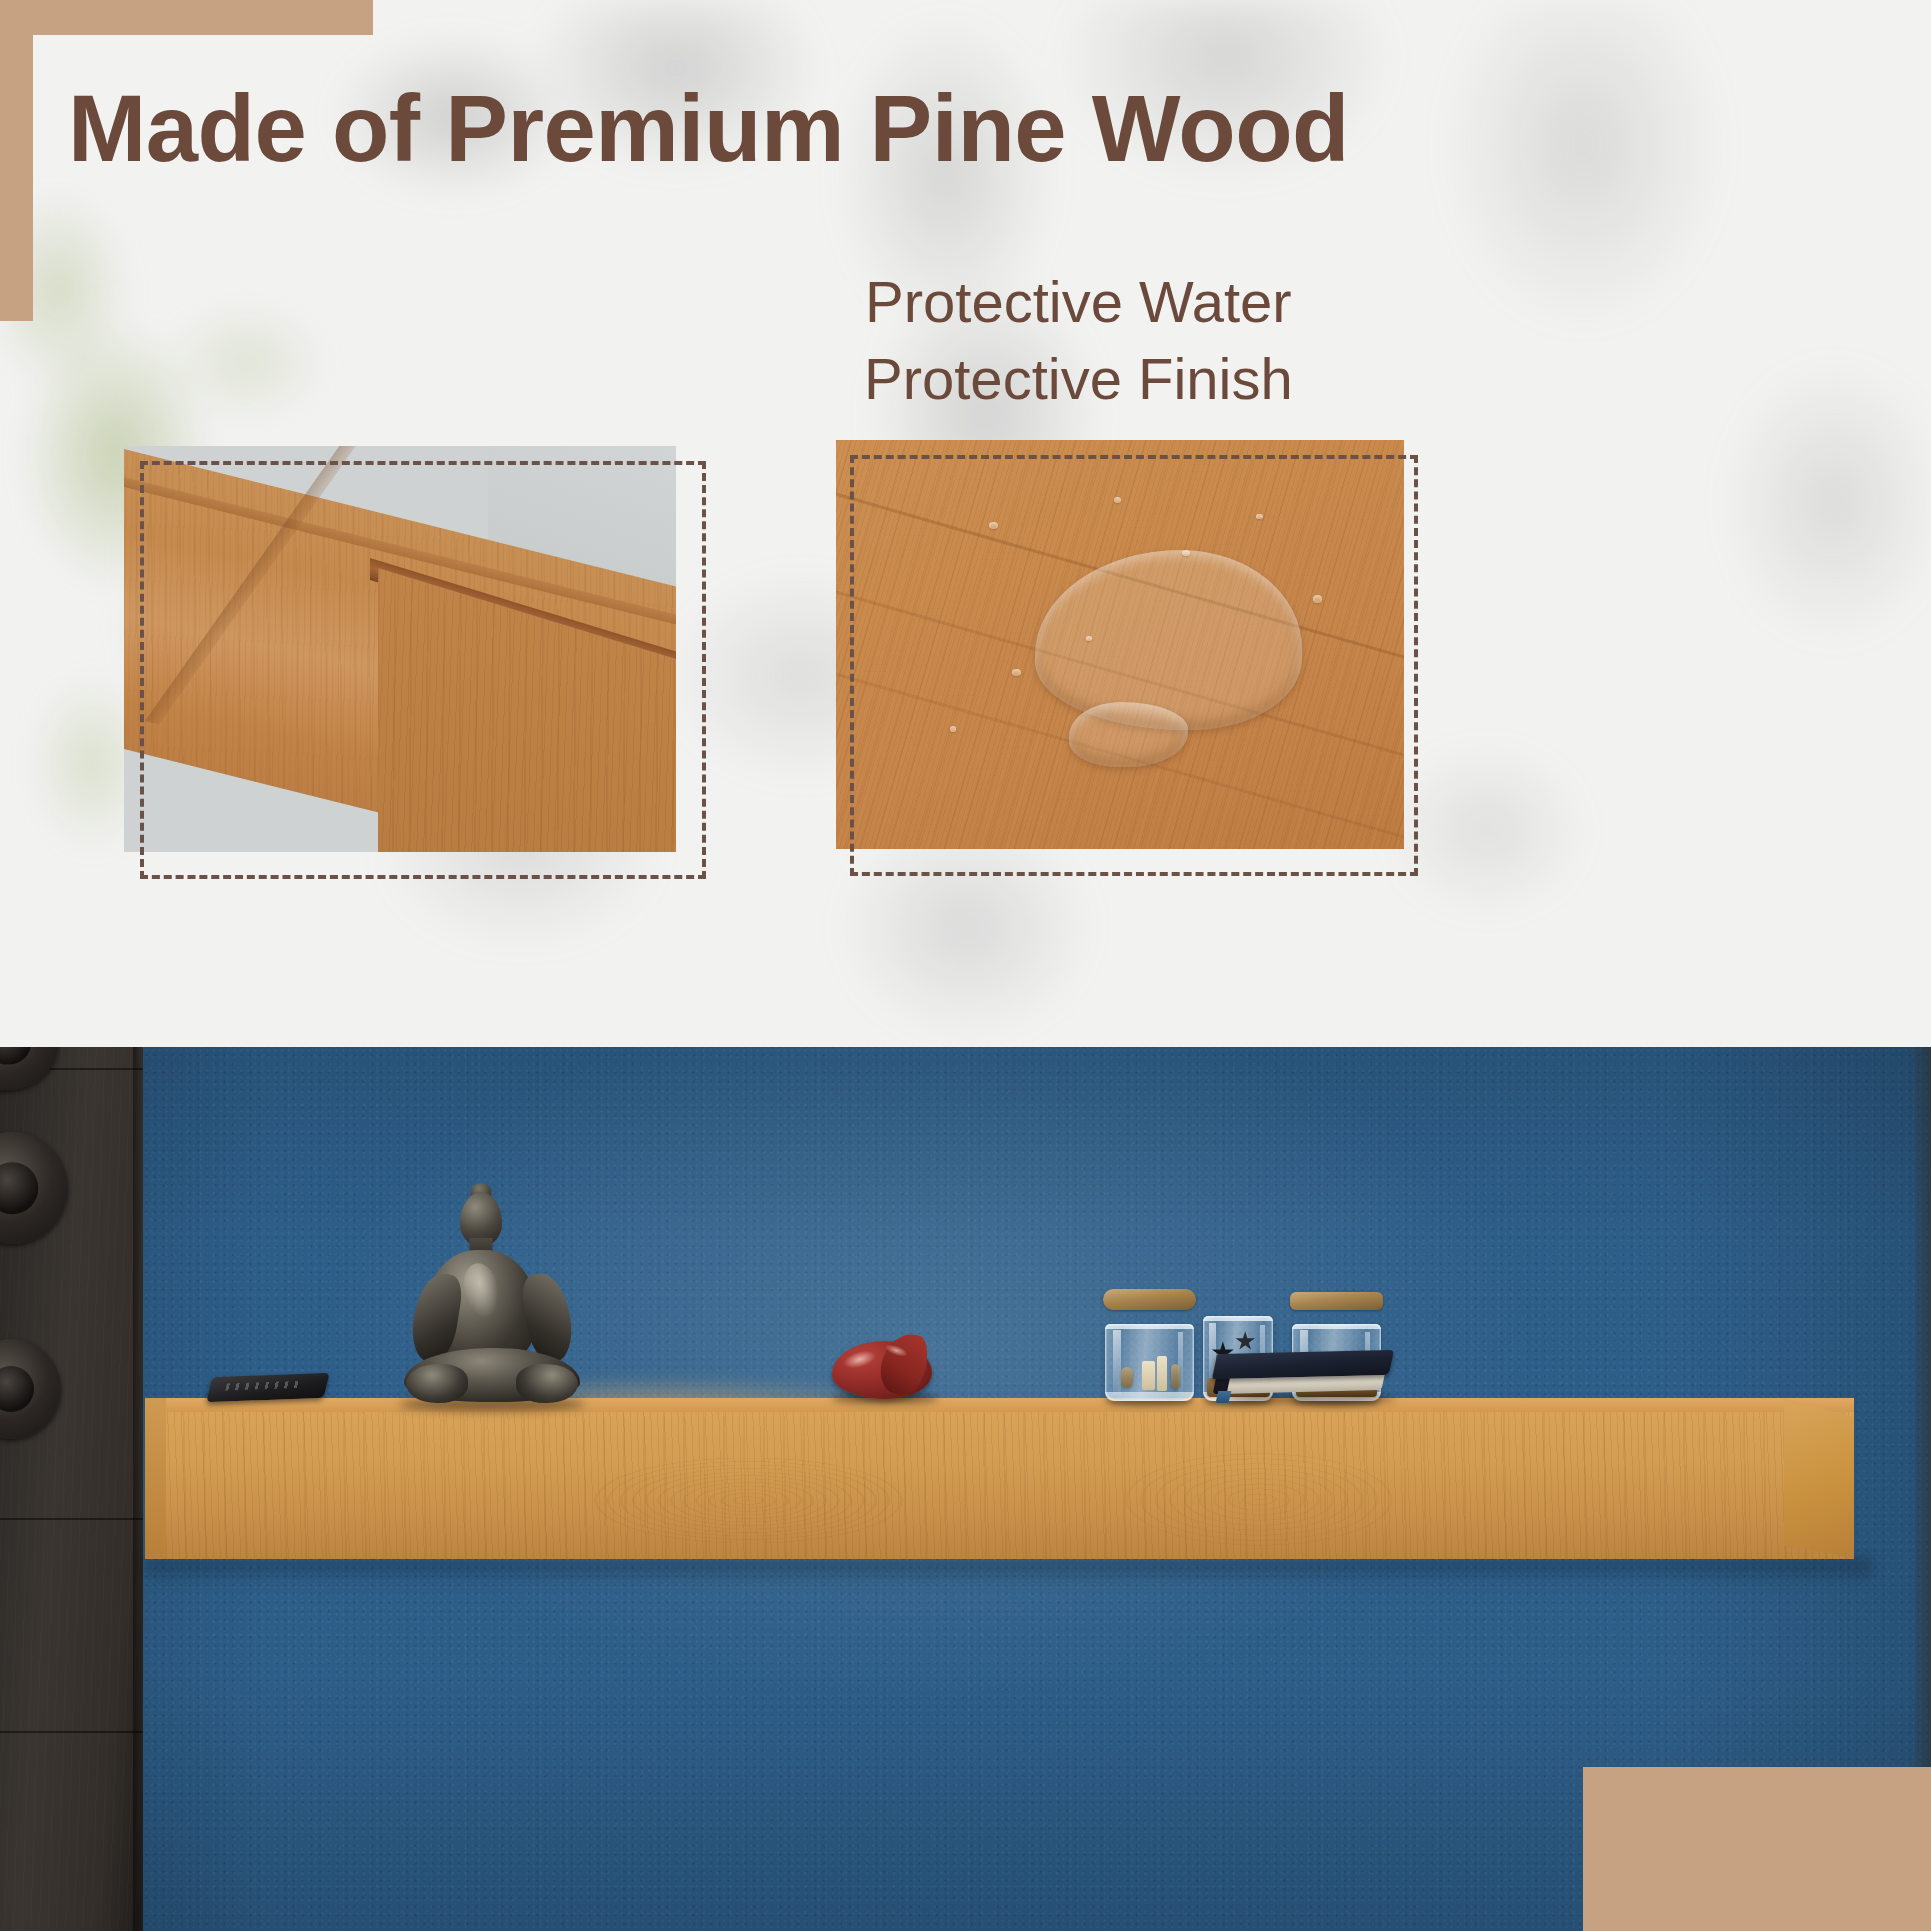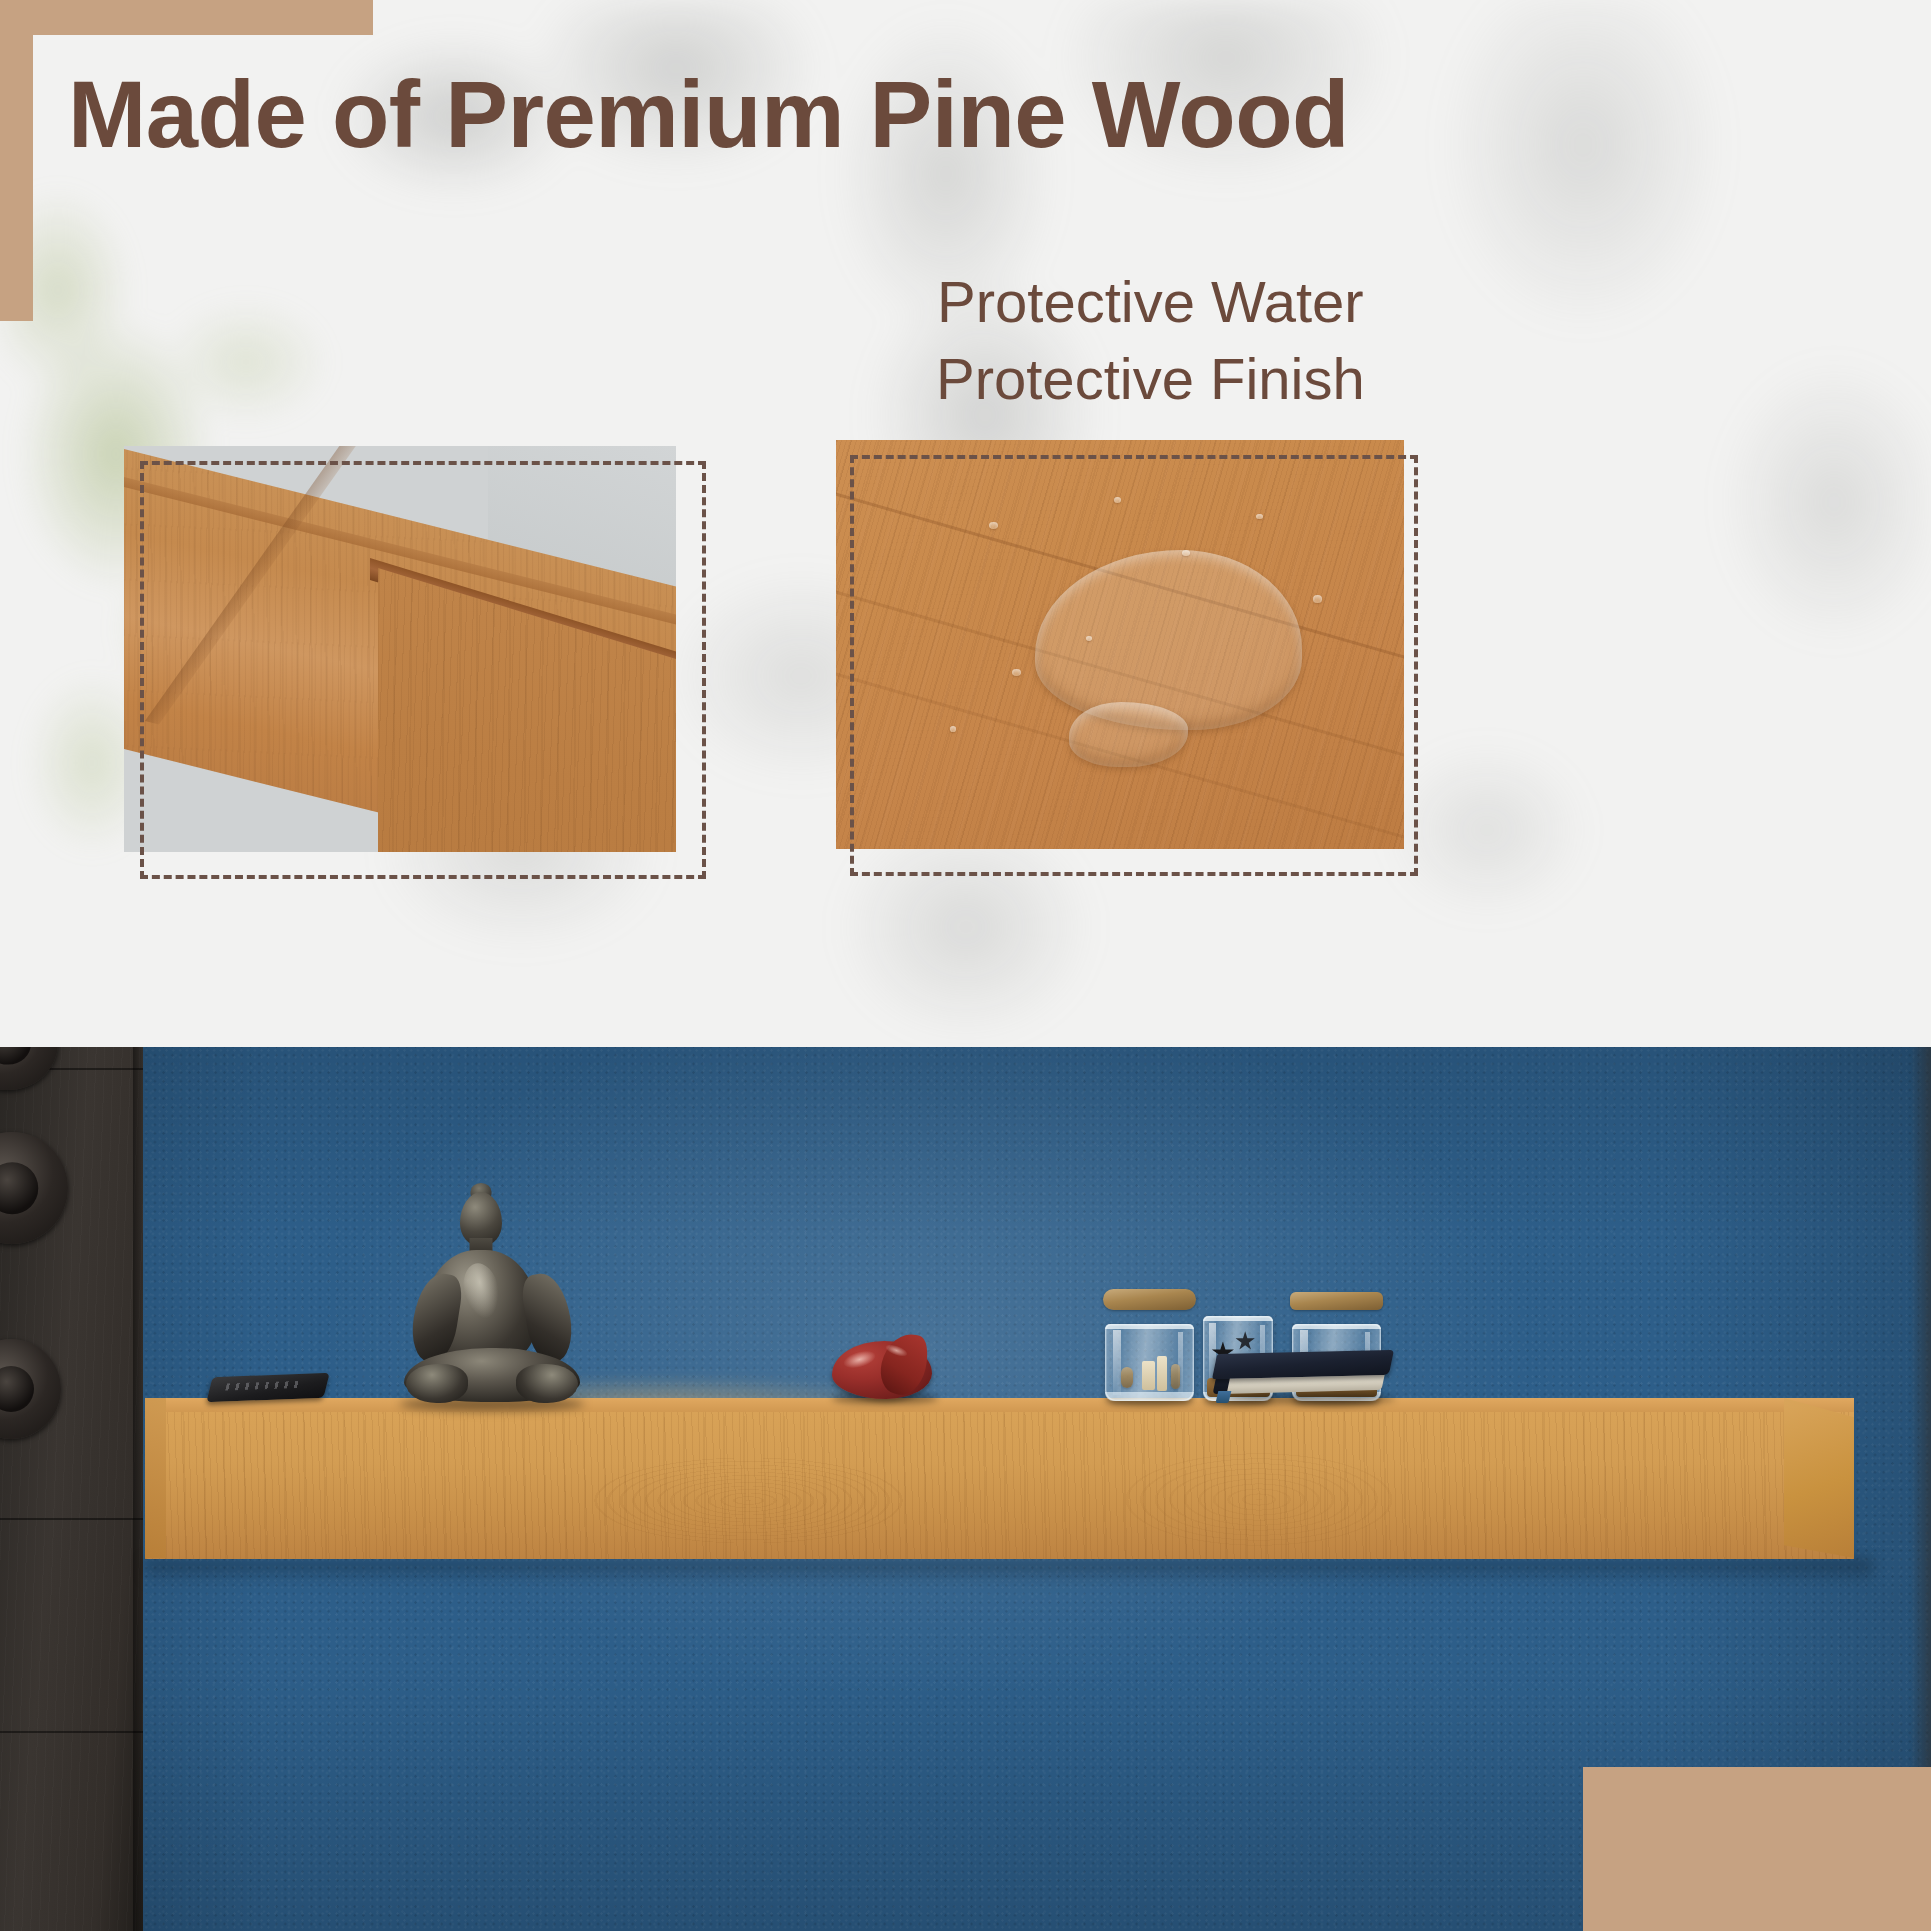--- a/index.html
+++ b/index.html
@@ -33,26 +33,26 @@
       radial-gradient(ellipse 174px 154px at 966px 927px, rgba(150,152,150,.26), rgba(150,152,150,0) 74%),
       radial-gradient(ellipse 135px 116px at 1487px 830px, rgba(152,154,152,.20), rgba(152,154,152,0) 75%);
     filter:blur(15.4px);}
 
   
   .corner-v{position:absolute;left:0;top:0;width:33px;height:321px;background:#c6a282;z-index:6;}
   .corner-h{position:absolute;left:0;top:0;width:373px;height:35px;background:#c6a282;z-index:6;}
   .corner-br{position:absolute;left:1583px;top:1767px;width:348px;height:164px;background:#c6a282;z-index:9;}
 
   
-  .title{position:absolute;left:68px;top:61px;z-index:7;
+  .title{position:absolute;left:68px;top:75px;z-index:7;
     font-size:94px;font-weight:700;color:#6b4a3c;letter-spacing:-0.5px;white-space:nowrap;}
   .sub{position:absolute;z-index:7;font-size:58px;font-weight:400;color:#6b4a3c;
     line-height:1.33;text-align:center;white-space:nowrap;}
   .sub.left{left:147px;top:263px;}
-  .sub.right{left:936px;top:263px;}
+  .sub.right{left:864px;top:263px;}
 
   
   .card{position:absolute;z-index:5;overflow:hidden;}
   .card-a{left:124px;top:446px;width:552px;height:406px;}
   .card-b{left:836px;top:440px;width:568px;height:409px;}
   .dash{position:absolute;z-index:8;border:4.8px dashed #6b5248;pointer-events:none;}
   .dash-a{left:140px;top:461px;width:558px;height:410px;}
   .dash-b{left:850px;top:455px;width:560px;height:413px;}
 
   

